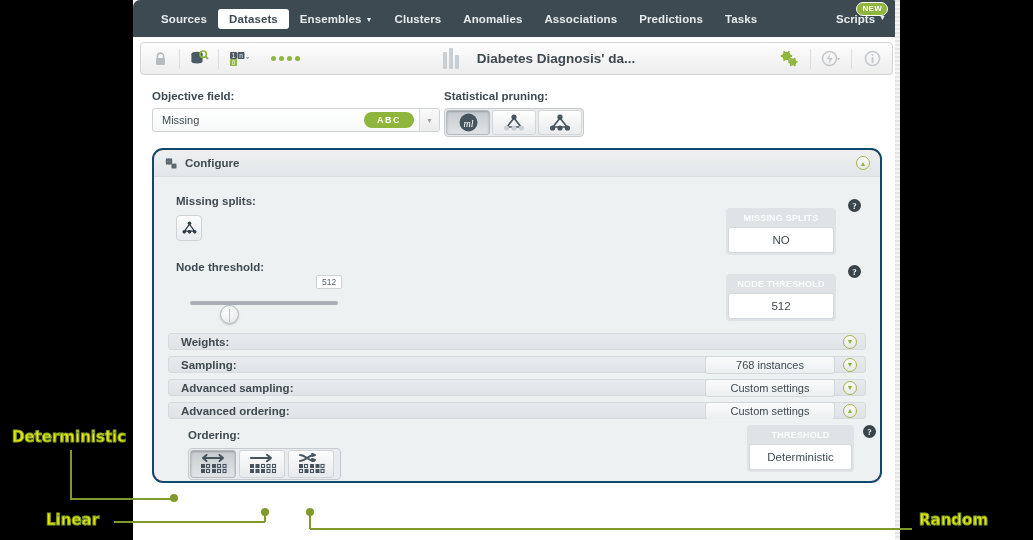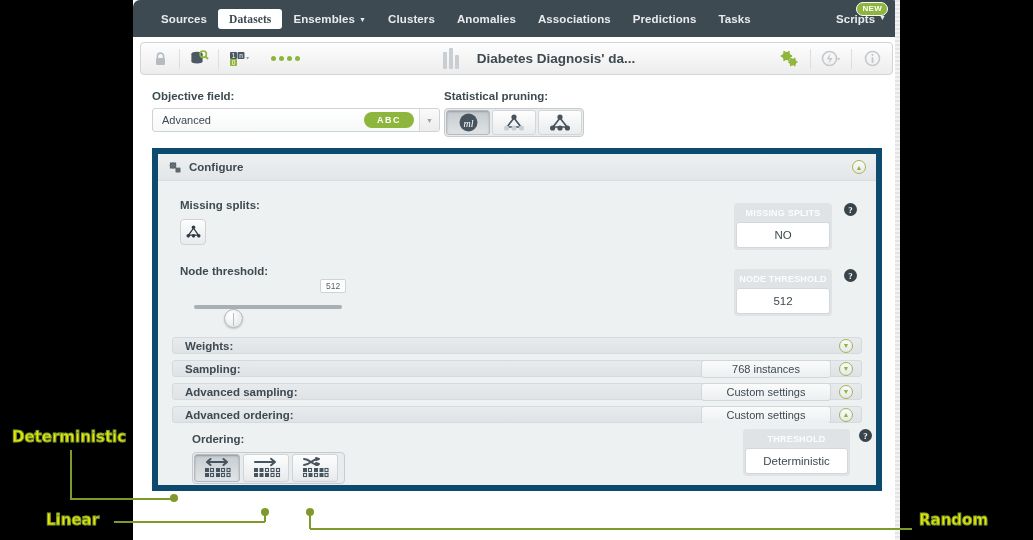--- a/index.html
+++ b/index.html
@@ -26,21 +26,21 @@
   }
   .nav-items{
     position:absolute; left:17px; top:0; height:37px;
     display:flex; align-items:center; gap:0px;
   }
   .nav-item{
     color:#e7ebed; font-size:11.5px; font-weight:bold;
     padding:4px 11px; border-radius:3px; white-space:nowrap;
     letter-spacing:0.1px;
   }
-  .nav-item.active{ background:#fff; color:#3e4a51;font-family:Liberation Serif, serif; }
+  .nav-item.active{ background:#fff; color:#3e4a51; }
   .nav-caret{ font-size:7px; margin-left:4px; position:relative; top:-1px;}
   #scripts-menu{
     position:absolute; right:14px; top:0; height:37px;
     display:flex; align-items:center;
     color:#e7ebed; font-size:11.5px; font-weight:bold;
   }
   #new-badge{
     position:absolute; right:12px; top:2px;
     background:#8fb63c; color:#fff; font-size:8px; font-weight:bold;
     padding:1px 5px 2px; border-radius:7px; letter-spacing:.3px;
@@ -101,21 +101,21 @@
     background:linear-gradient(#fefefe,#e9ebec); border:1px solid #d3d7da; border-radius:3px;
     margin-right:2px;
   }
   .seg-btn:last-child{margin-right:0;}
   .seg-btn.active{ background:linear-gradient(#c4cace,#dfe3e5); border-color:#b4babe;
                    box-shadow:inset 0 1px 2px rgba(0,0,0,.22); }
 
   
   #configure-panel{
     position:absolute; left:12px; top:68px; width:730px;
-    border:6px solid #0c4a6e; border-radius:0; background:#b91c1c;
+    border:2px solid #0c4a6e; border-radius:11px; background:#b91c1c;
     overflow:hidden;
   }
   #configure-header{
     height:27px; background:linear-gradient(#eef0f1,#e2e6e8);
     border-bottom:1px solid #dadddf;
     display:flex; align-items:center; padding:0 10px;
     font-size:11.5px; font-weight:bold; color:#3e4a51;
   }
   .circ-arrow{
     width:14px;height:14px;border-radius:50%;
@@ -130,21 +130,21 @@
 
   .icon-btn{
     width:26px;height:26px; margin-top:8px;
     background:linear-gradient(#fdfdfd,#e9ebed);
     border:1px solid #cfd3d6; border-radius:4px;
     display:flex;align-items:center;justify-content:center;
   }
 
   
   .value-box{
-    position:absolute; right:30px; top:4px; width:98px;
+    position:absolute; right:30px; top:13px; width:110px;
     background:#dfe3e6; border-radius:4px; padding:2px; text-align:center;
   }
   .value-box .vb-title{
     font-size:9px; font-weight:bold; color:#fbfcfc; letter-spacing:.2px;
     padding:3px 0 4px;
   }
   .value-box .vb-val{
     background:#fff; border:1px solid #d4d8db; border-radius:3px;
     font-size:11.5px; color:#3e4a51; padding:6px 0; font-weight:normal;
   }
@@ -330,21 +330,21 @@
     </div>
   </div>
 
   <div id="panel-body">
 
     <div id="objective-row">
 
       <div id="objective-block">
         <div class="field-label">Objective field:</div>
         <div id="objective-select">
-          <span id="objective-value">Advanced</span>
+          <span id="objective-value">Missing</span>
           <span id="abc-badge">ABC</span>
           <span id="objective-caret">▼</span>
         </div>
       </div>
 
       <div id="pruning-block">
         <div class="field-label">Statistical pruning:</div>
         <div class="btn-group">
           <div class="seg-btn active">
             <svg width="21" height="21" viewBox="0 0 21 21">

